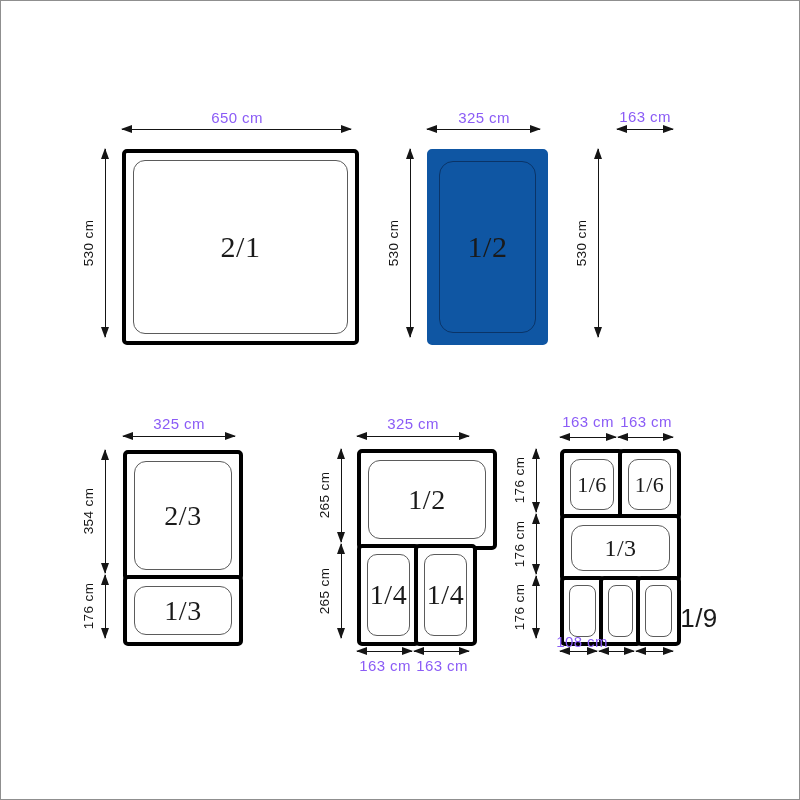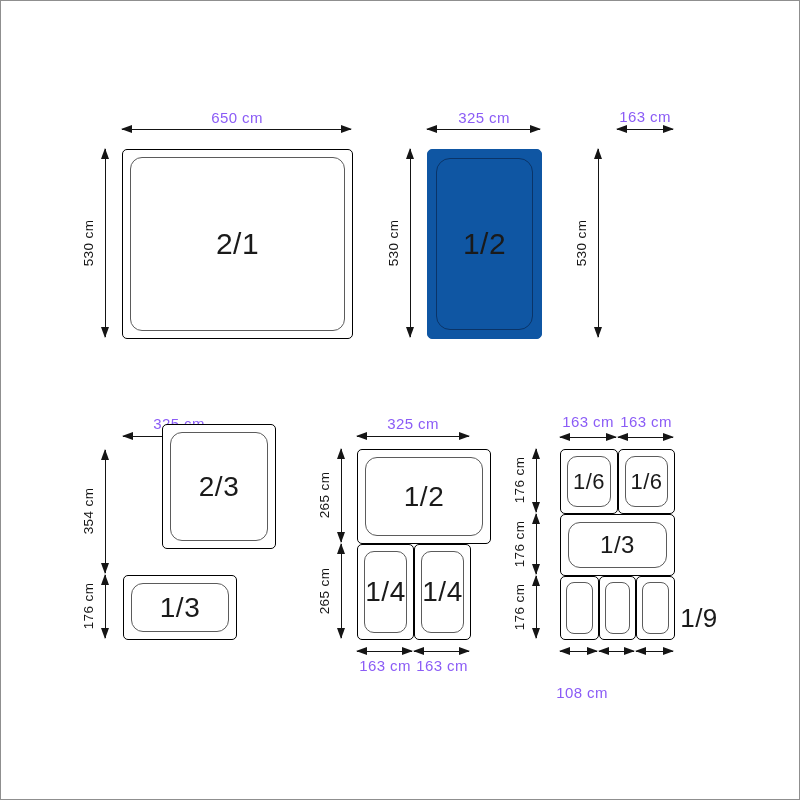--- a/index.html
+++ b/index.html
@@ -2,21 +2,21 @@
 <html><head>
 <meta charset="utf-8">
 <style>
   html,body{margin:0;padding:0;background:#fff;}
   #stage{
     position:relative;width:798px;height:798px;margin:0;
     border:1px solid #8f8f8f;background:#ffffff;overflow:hidden;
     font-family:"Liberation Sans","DejaVu Sans",sans-serif;color:#141414;
   }
   
-  .pan{position:absolute;border:1px solid #000000;border-radius:5px;background:#fff;}
+  .pan{position:absolute;border:4px solid #000000;border-radius:5px;background:#fff;font-family:Liberation Serif, serif;}
   .pan-inner{position:absolute;inset:7px;border:1px solid #5b5b5b;border-radius:12px;}
   .pan.md .pan-inner{inset:6px;border-radius:10px;}
   .pan.sm .pan-inner{inset:5px;border-radius:8px;}
   .pan-label{
     position:absolute;inset:0;display:flex;align-items:center;justify-content:center;
     font-size:30px;font-weight:500;letter-spacing:.5px;color:#1a1a1a;line-height:1;
   }
   .fs28 .pan-label{font-size:28px;}
   .fs24 .pan-label{font-size:24px;}
   .fs22 .pan-label{font-size:22px;}
@@ -68,21 +68,21 @@
   <div class="dim" style="left:644px;top:115px;">163 cm</div>
   <div class="varrow" style="left:597px;top:148px;height:188px;"></div>
   <div class="dim-v" style="left:581px;top:242px;">530 cm</div>
 
   <div class="harrow" style="left:122px;top:435px;width:112px;"></div>
   <div class="dim" style="left:178px;top:422px;">325 cm</div>
   <div class="varrow" style="left:104px;top:449px;height:123px;"></div>
   <div class="dim-v" style="left:88px;top:510px;">354 cm</div>
   <div class="varrow" style="left:104px;top:574px;height:63px;"></div>
   <div class="dim-v" style="left:88px;top:605px;">176 cm</div>
-  <div class="pan fs28" style="left:122px;top:423px;width:112px;height:123px;margin-left:39px;">
+  <div class="pan fs28" style="left:122px;top:449px;width:112px;height:123px;">
     <div class="pan-inner"></div>
     <div class="pan-label">2/3</div>
   </div>
   <div class="pan fs28" style="left:122px;top:574px;width:112px;height:63px;">
     <div class="pan-inner"></div>
     <div class="pan-label">1/3</div>
   </div>
 
   <div class="harrow" style="left:356px;top:435px;width:112px;"></div>
   <div class="dim" style="left:412px;top:422px;">325 cm</div>
@@ -138,15 +138,15 @@
     <div class="pan-inner"></div>
   </div>
   <div class="pan sm" style="left:635px;top:575px;width:37px;height:62px;">
     <div class="pan-inner"></div>
   </div>
   <div class="freelabel" style="left:698px;top:604px;margin-top:13px;">1/9</div>
 
   <div class="harrow" style="left:559px;top:650px;width:37px;"></div>
   <div class="harrow" style="left:598px;top:650px;width:35px;"></div>
   <div class="harrow" style="left:635px;top:650px;width:37px;"></div>
-  <div class="dim" style="left:581px;top:691px;">108 cm</div>
+  <div class="dim" style="left:581px;top:640px;">108 cm</div>
 
 </div>
 
 </body></html>

